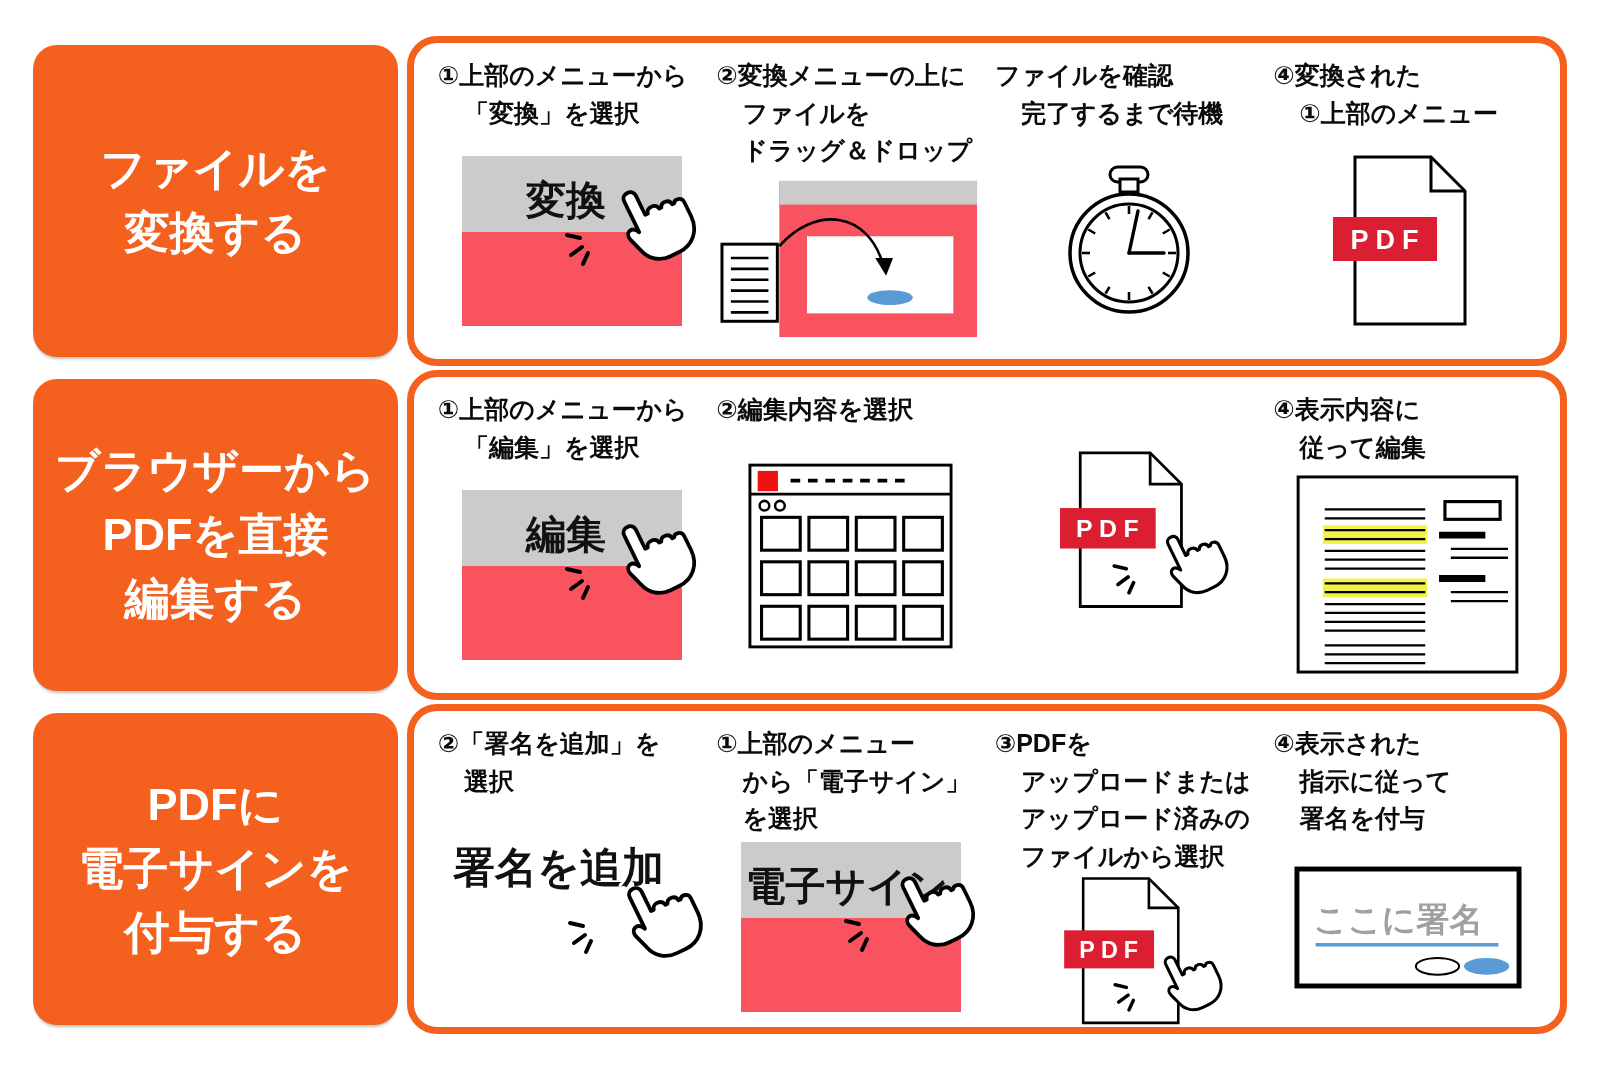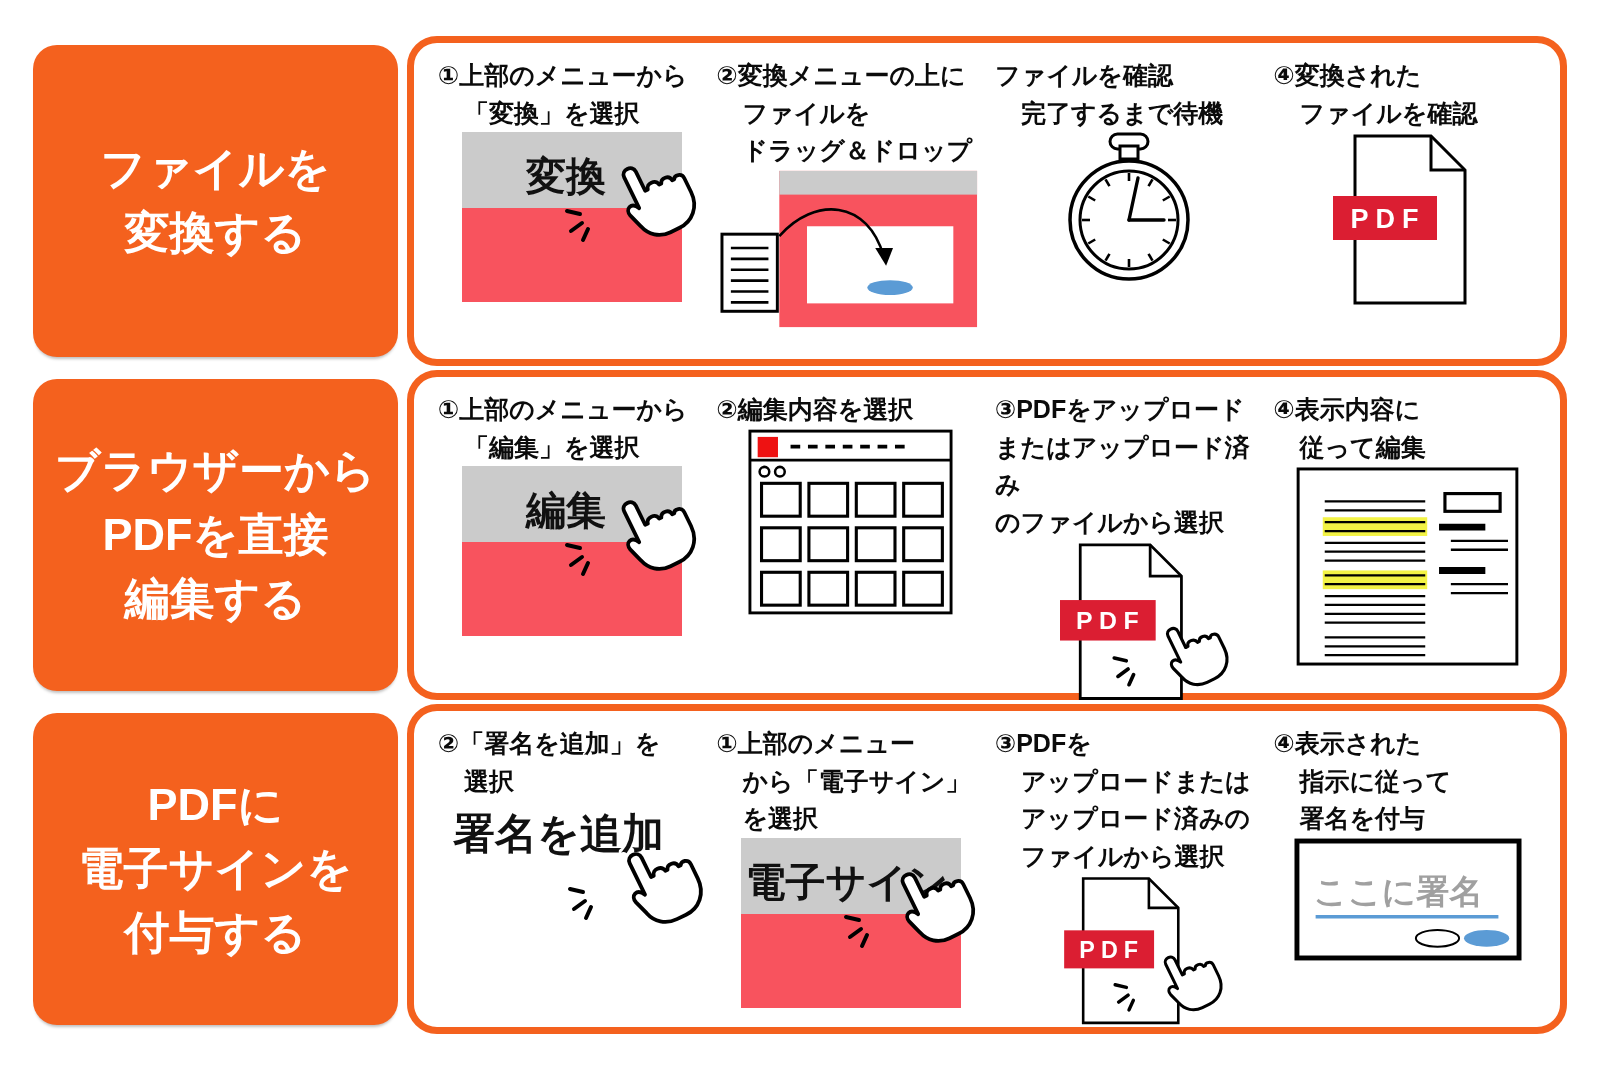--- a/index.html
+++ b/index.html
@@ -22,21 +22,21 @@
     position:absolute;left:374px;right:0;top:0;bottom:0;box-sizing:border-box;
     background:#fff;border:7px solid var(--orange);border-radius:30px;
     display:flex;gap:10px;padding:14px 18px 10px 24px;
   }
   .step{flex:1;display:flex;flex-direction:column;min-width:0;}
   .step-title{
     font-size:25px;font-weight:bold;line-height:1.5;white-space:pre-line;
     padding-left:26px;text-indent:-26px;
   }
   .step-title.flush{padding-left:0;text-indent:0;}
-  .step-art{flex:1;display:flex;justify-content:center;}
+  .step-art{flex:1;display:flex;align-items:center;justify-content:center;}
   svg.art{display:block;overflow:visible;}
   .f-menugray{fill:var(--menu_gray);}
   .f-menured{fill:var(--menu_red);}
   .f-blue{fill:var(--blue);}
   .f-pdfred{fill:var(--pdf_red);}
   .f-sqred{fill:var(--square_red);}
   .f-yellow{fill:var(--highlight_yellow);}
   .t-menu{font-size:40px;font-weight:bold;fill:#111;
     font-family:"Liberation Sans","DejaVu Sans",sans-serif;}
   .t-pdf{font-size:27px;font-weight:bold;fill:#fff;letter-spacing:7px;
@@ -141,21 +141,21 @@
           <g stroke="#000" stroke-width="3.4" stroke-linecap="round">
             <line x1="66" y1="88" x2="75" y2="46"></line>
             <line x1="66" y1="88" x2="101" y2="88"></line>
           </g>
         </svg>
       </div>
     </div>
 
     <div class="step">
       <div class="step-title">④変換された
-ファイルを確認</div>
+①上部のメニュー</div>
       <div class="step-art">
         <svg class="art" width="150" height="175" viewBox="0 0 150 175">
           <path d="M22 4 L98 4 L132 38 L132 171 L22 171 Z" fill="#fff" stroke="#000" stroke-width="3"></path>
           <path d="M98 4 L98 38 L132 38" fill="none" stroke="#000" stroke-width="3"></path>
           <rect class="f-pdfred" x="0" y="64" width="104" height="44"></rect>
           <text class="t-pdf" x="55" y="96" text-anchor="middle">PDF</text>
         </svg>
       </div>
     </div>
 
@@ -203,23 +203,20 @@
             <rect x="14" y="148" width="40" height="34"></rect>
               <rect x="63" y="148" width="40" height="34"></rect>
             <rect x="112" y="148" width="40" height="34"></rect>
               <rect x="161" y="148" width="40" height="34"></rect>
           </g>
         </svg>
       </div>
     </div>
 
     <div class="step">
-      <div class="step-title flush">③PDFをアップロード
-またはアップロード済み
-のファイルから選択</div>
       <div class="step-art">
         <svg class="art" width="138" height="177" viewBox="0 0 150 192">
           <path d="M22 4 L98 4 L132 38 L132 171 L22 171 Z" fill="#fff" stroke="#000" stroke-width="3"></path>
           <path d="M98 4 L98 38 L132 38" fill="none" stroke="#000" stroke-width="3"></path>
           <rect class="f-pdfred" x="0" y="64" width="104" height="44"></rect>
           <text class="t-pdf" x="55" y="96" text-anchor="middle">PDF</text>
           <use href="#clicks" transform="translate(72,130)"></use>
           <use href="#hand" transform="translate(88,102) rotate(-26) scale(1.08)"></use>
         </svg>
       </div>

